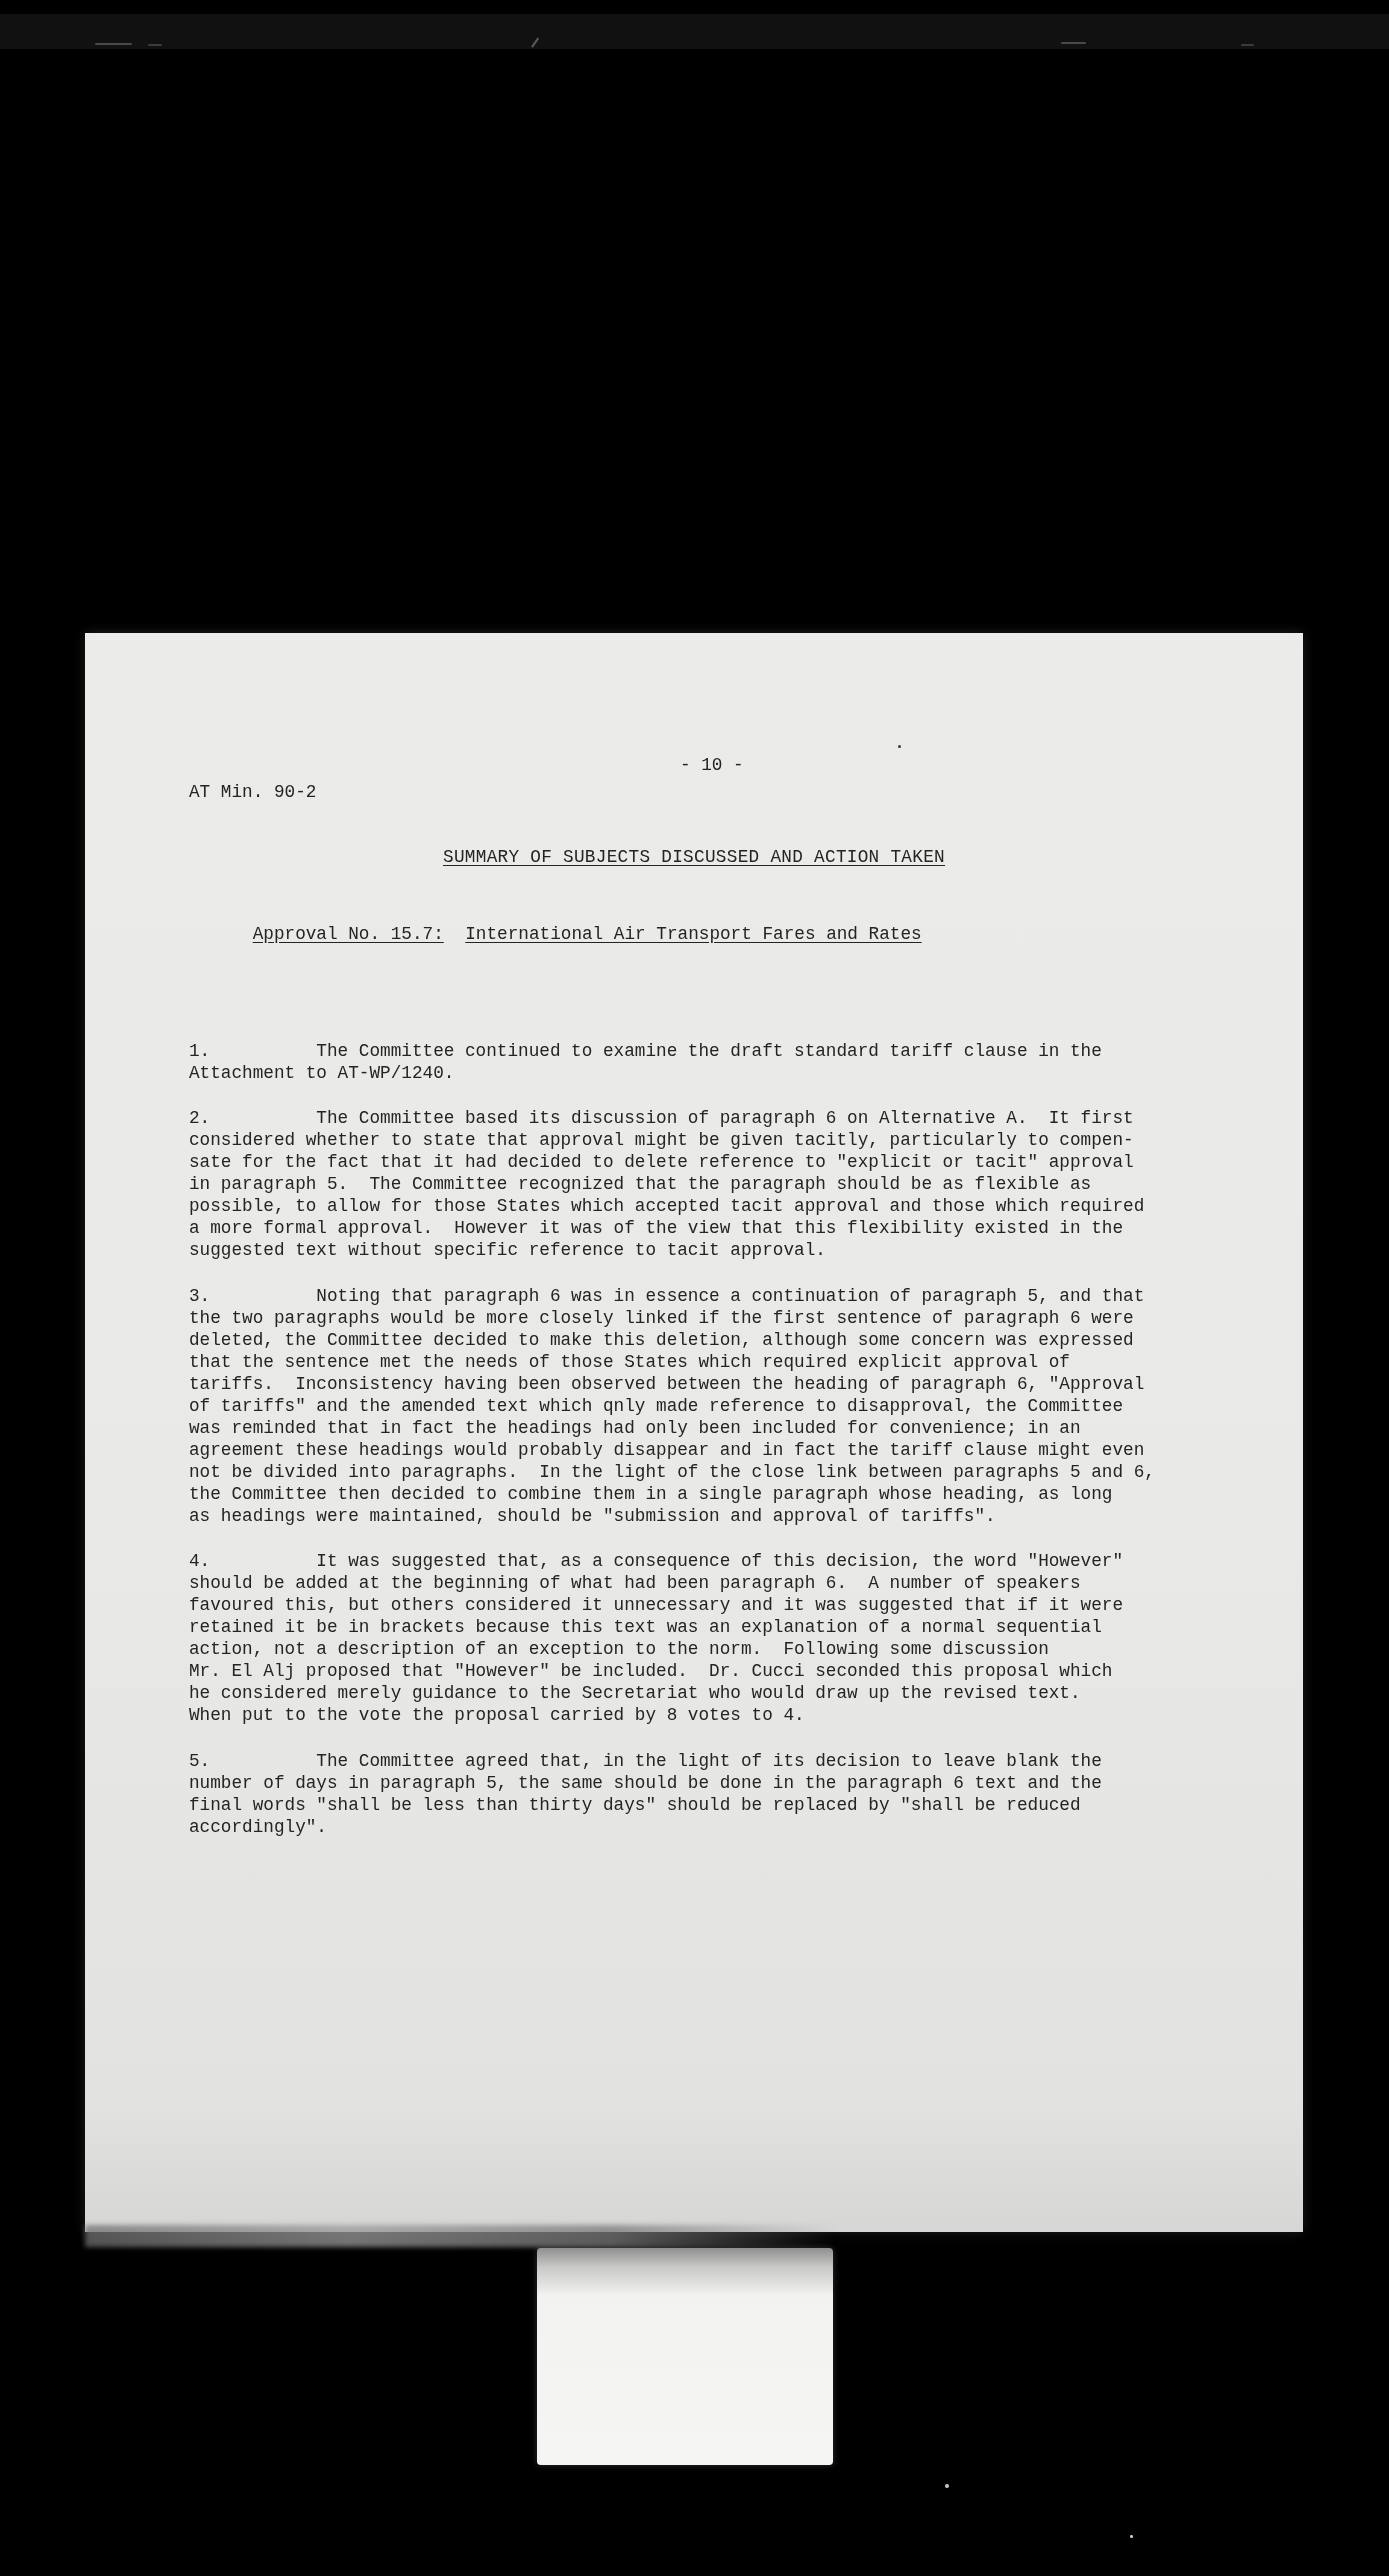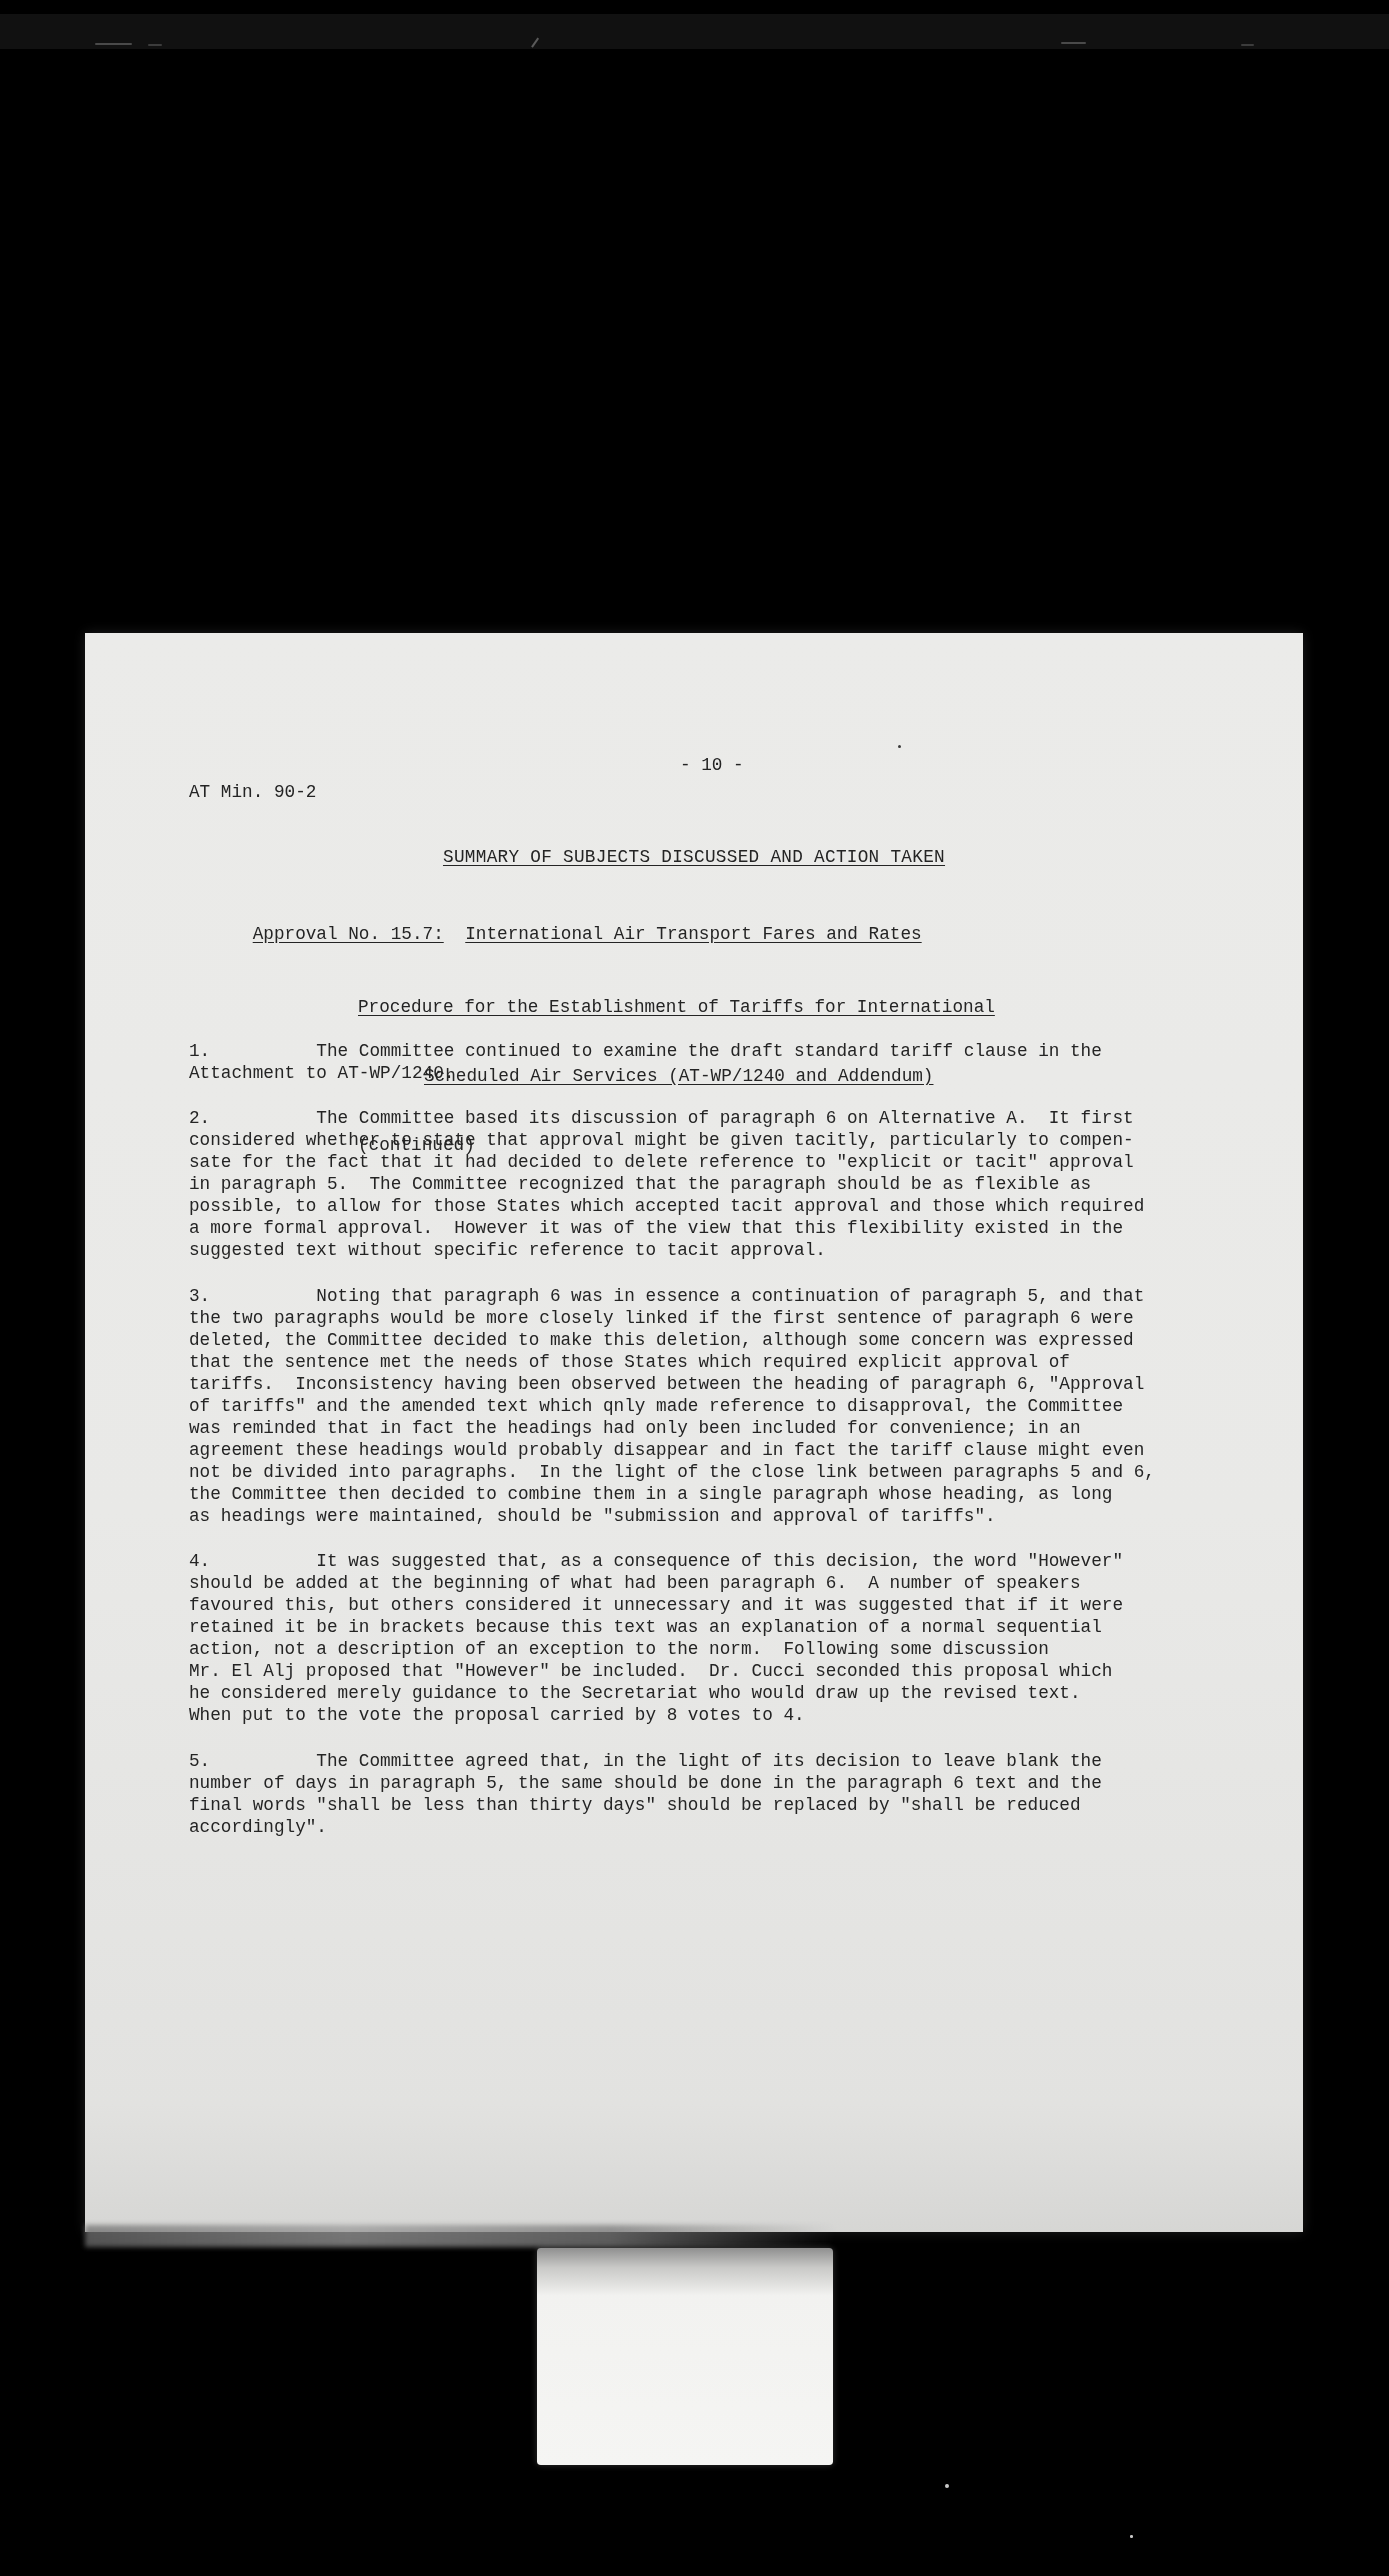--- a/index.html
+++ b/index.html
@@ -143,25 +143,20 @@
     <div class="page-num">- 10 -</div>
 
     <span class="page-speck"></span>
 
     <div class="doc-title u">SUMMARY OF SUBJECTS DISCUSSED AND ACTION TAKEN</div>
 
     <div class="subject-row">
       <span class="u">Approval No. 15.7:</span><span class="u subject-value">International Air Transport Fares and Rates</span>
     </div>
 
-    <div class="proc-heading">
-      <div class="u">Procedure for the Establishment of Tariffs for International</div>
-      <div class="u proc-line2">Scheduled Air Services (AT-WP/1240 and Addendum)</div>
-      <div>(continued)</div>
-    </div>
 
     <div class="body-text">
       <p>1.          The Committee continued to examine the draft standard tariff clause in the
 Attachment to AT-WP/1240.</p>
       <p>2.          The Committee based its discussion of paragraph 6 on Alternative A.  It first
 considered whether to state that approval might be given tacitly, particularly to compen-
 sate for the fact that it had decided to delete reference to "explicit or tacit" approval
 in paragraph 5.  The Committee recognized that the paragraph should be as flexible as
 possible, to allow for those States which accepted tacit approval and those which required
 a more formal approval.  However it was of the view that this flexibility existed in the

